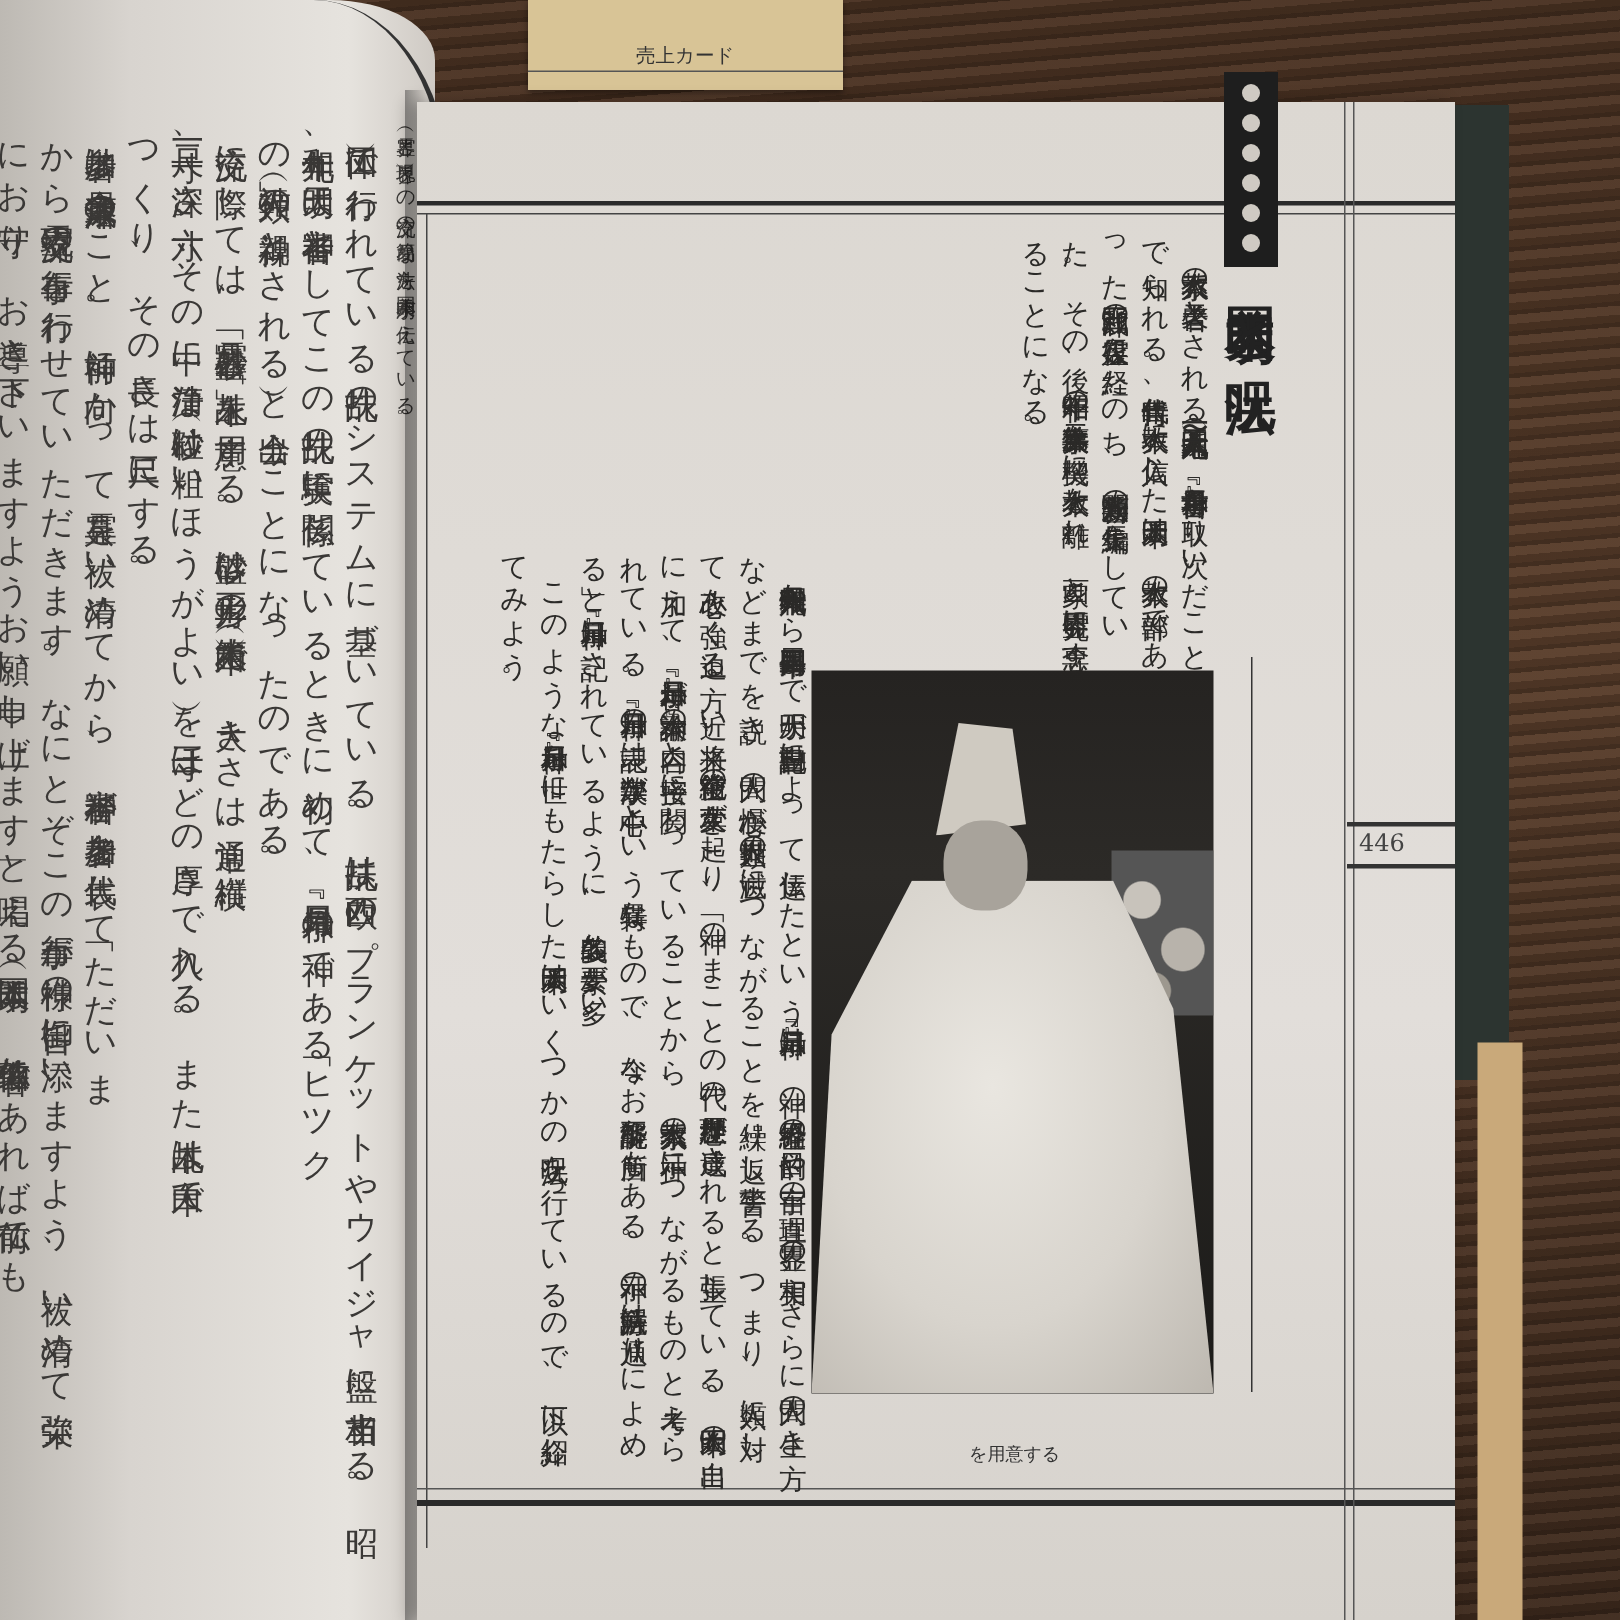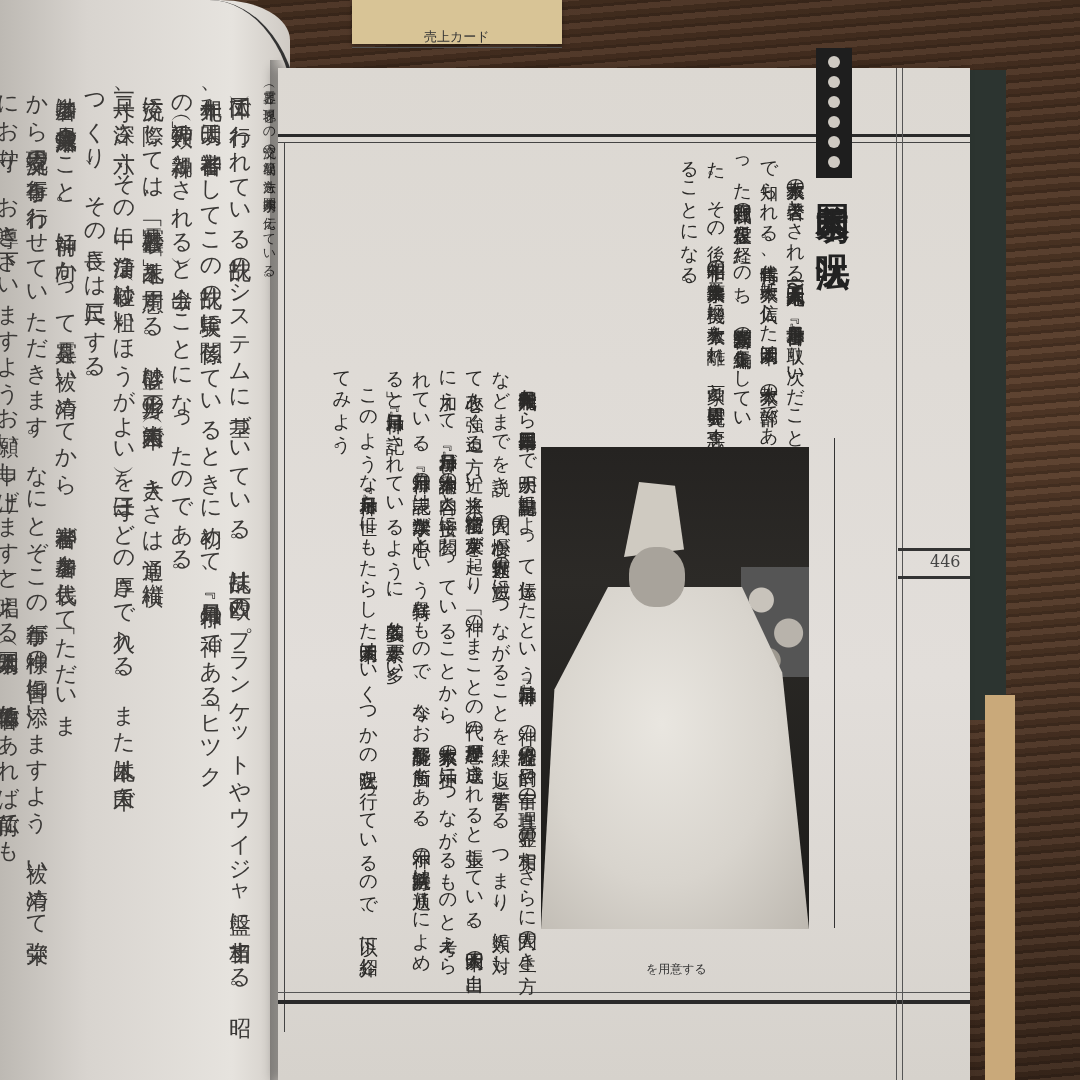--- a/index.html
+++ b/index.html
@@ -2,21 +2,21 @@
 <html><head>
 <meta charset="utf-8">
 <style>
   html,body{margin:0;padding:0;}
   body{width:1080px;height:1080px;overflow:hidden;position:relative;
        background:#3a2a20;font-family:"DejaVu Serif",serif;}
   .wood{position:absolute;inset:0;
     background:
       repeating-linear-gradient(175deg, rgba(0,0,0,0.25) 0 3px, rgba(255,255,255,0.03) 3px 9px, rgba(0,0,0,0.15) 9px 14px),
       linear-gradient(180deg,#4a3222,#5a3e2b 40%,#3e2a1d);}
-  .sticky{position:absolute;left:352px;top:0;width:210px;height:44px;background:#d8c496;
+  .sticky{position:absolute;left:352px;top:0;width:210px;height:60px;background:#d8c496;
     box-shadow:0 2px 4px rgba(0,0,0,.4);}
   .sticky .lbl{position:absolute;left:72px;top:28px;font-family:"DejaVu Sans",sans-serif;font-size:13px;color:#333;}
   .sticky .line{position:absolute;left:0;right:0;top:47px;height:1px;background:#555;}
   .book-edge{position:absolute;left:960px;top:70px;width:46px;height:650px;background:#2c3430;}
   .book-tab{position:absolute;left:985px;top:695px;width:30px;height:385px;background:#c9a97a;}
   
   .left-page{position:absolute;left:0;top:0;width:290px;height:1080px;
     background:linear-gradient(90deg,#bdb9b3 0%,#d8d4cf 30%,#e6e3de 80%,#cfcac4 100%);
     border-top-right-radius:70px 40px;}
   .left-page .rule{position:absolute;left:200px;top:0;width:95px;height:150px;
@@ -36,21 +36,21 @@
   .frame-bottom2{position:absolute;left:0;top:924px;width:692px;height:1px;background:#555;}
   .vline1{position:absolute;left:618px;top:0;width:1px;height:1012px;background:#555;}
   .vline2{position:absolute;left:624px;top:0;width:1px;height:1012px;background:#555;}
   .title-box{position:absolute;left:538px;top:-20px;width:36px;height:130px;background:#1e1e1e;}
   .title-box .dot{width:12px;height:12px;border-radius:50%;background:#cfcac3;margin:8px auto 0;}
   .title{position:absolute;left:538px;top:110px;width:40px;writing-mode:vertical-rl;
     font-family:"DejaVu Sans",sans-serif;font-size:34px;font-weight:bold;color:#222;letter-spacing:2px;}
   .title-line{position:absolute;left:556px;top:370px;width:1px;height:490px;background:#333;}
   .pg-top{position:absolute;left:620px;top:480px;width:72px;height:3px;background:#333;}
   .pg-bot{position:absolute;left:620px;top:508px;width:72px;height:3px;background:#333;}
-  .pgnum{position:absolute;left:652px;top:484px;font-size:16px;color:#444;text-align:right;}
+  .pgnum{position:absolute;left:628px;top:484px;font-size:16px;color:#444;text-align:right;}
   .body-upper{position:absolute;left:230px;top:80px;width:300px;height:295px;
     writing-mode:vertical-rl;font-size:18.5px;line-height:26.5px;color:#2b2a28;}
   .body-lower{position:absolute;left:0px;top:290px;width:262px;height:620px;
     writing-mode:vertical-rl;font-size:18.5px;line-height:26.5px;color:#2b2a28;}
   .body-upper p,.body-lower p{margin:0;text-indent:1em;}
   .photo{position:absolute;left:263px;top:379px;width:268px;height:482px;
     background:linear-gradient(180deg,#252321 0%,#2c2a27 28%,#1c1b19 100%);overflow:hidden;}
   .photo .robe{position:absolute;left:0;top:140px;width:268px;height:342px;
     background:radial-gradient(ellipse at 45% 40%,#e9e6e0 0%,#d8d4cd 55%,#bdb8b0 100%);
     clip-path:polygon(25% 0,75% 0,90% 25%,100% 100%,0 100%,5% 30%);}

